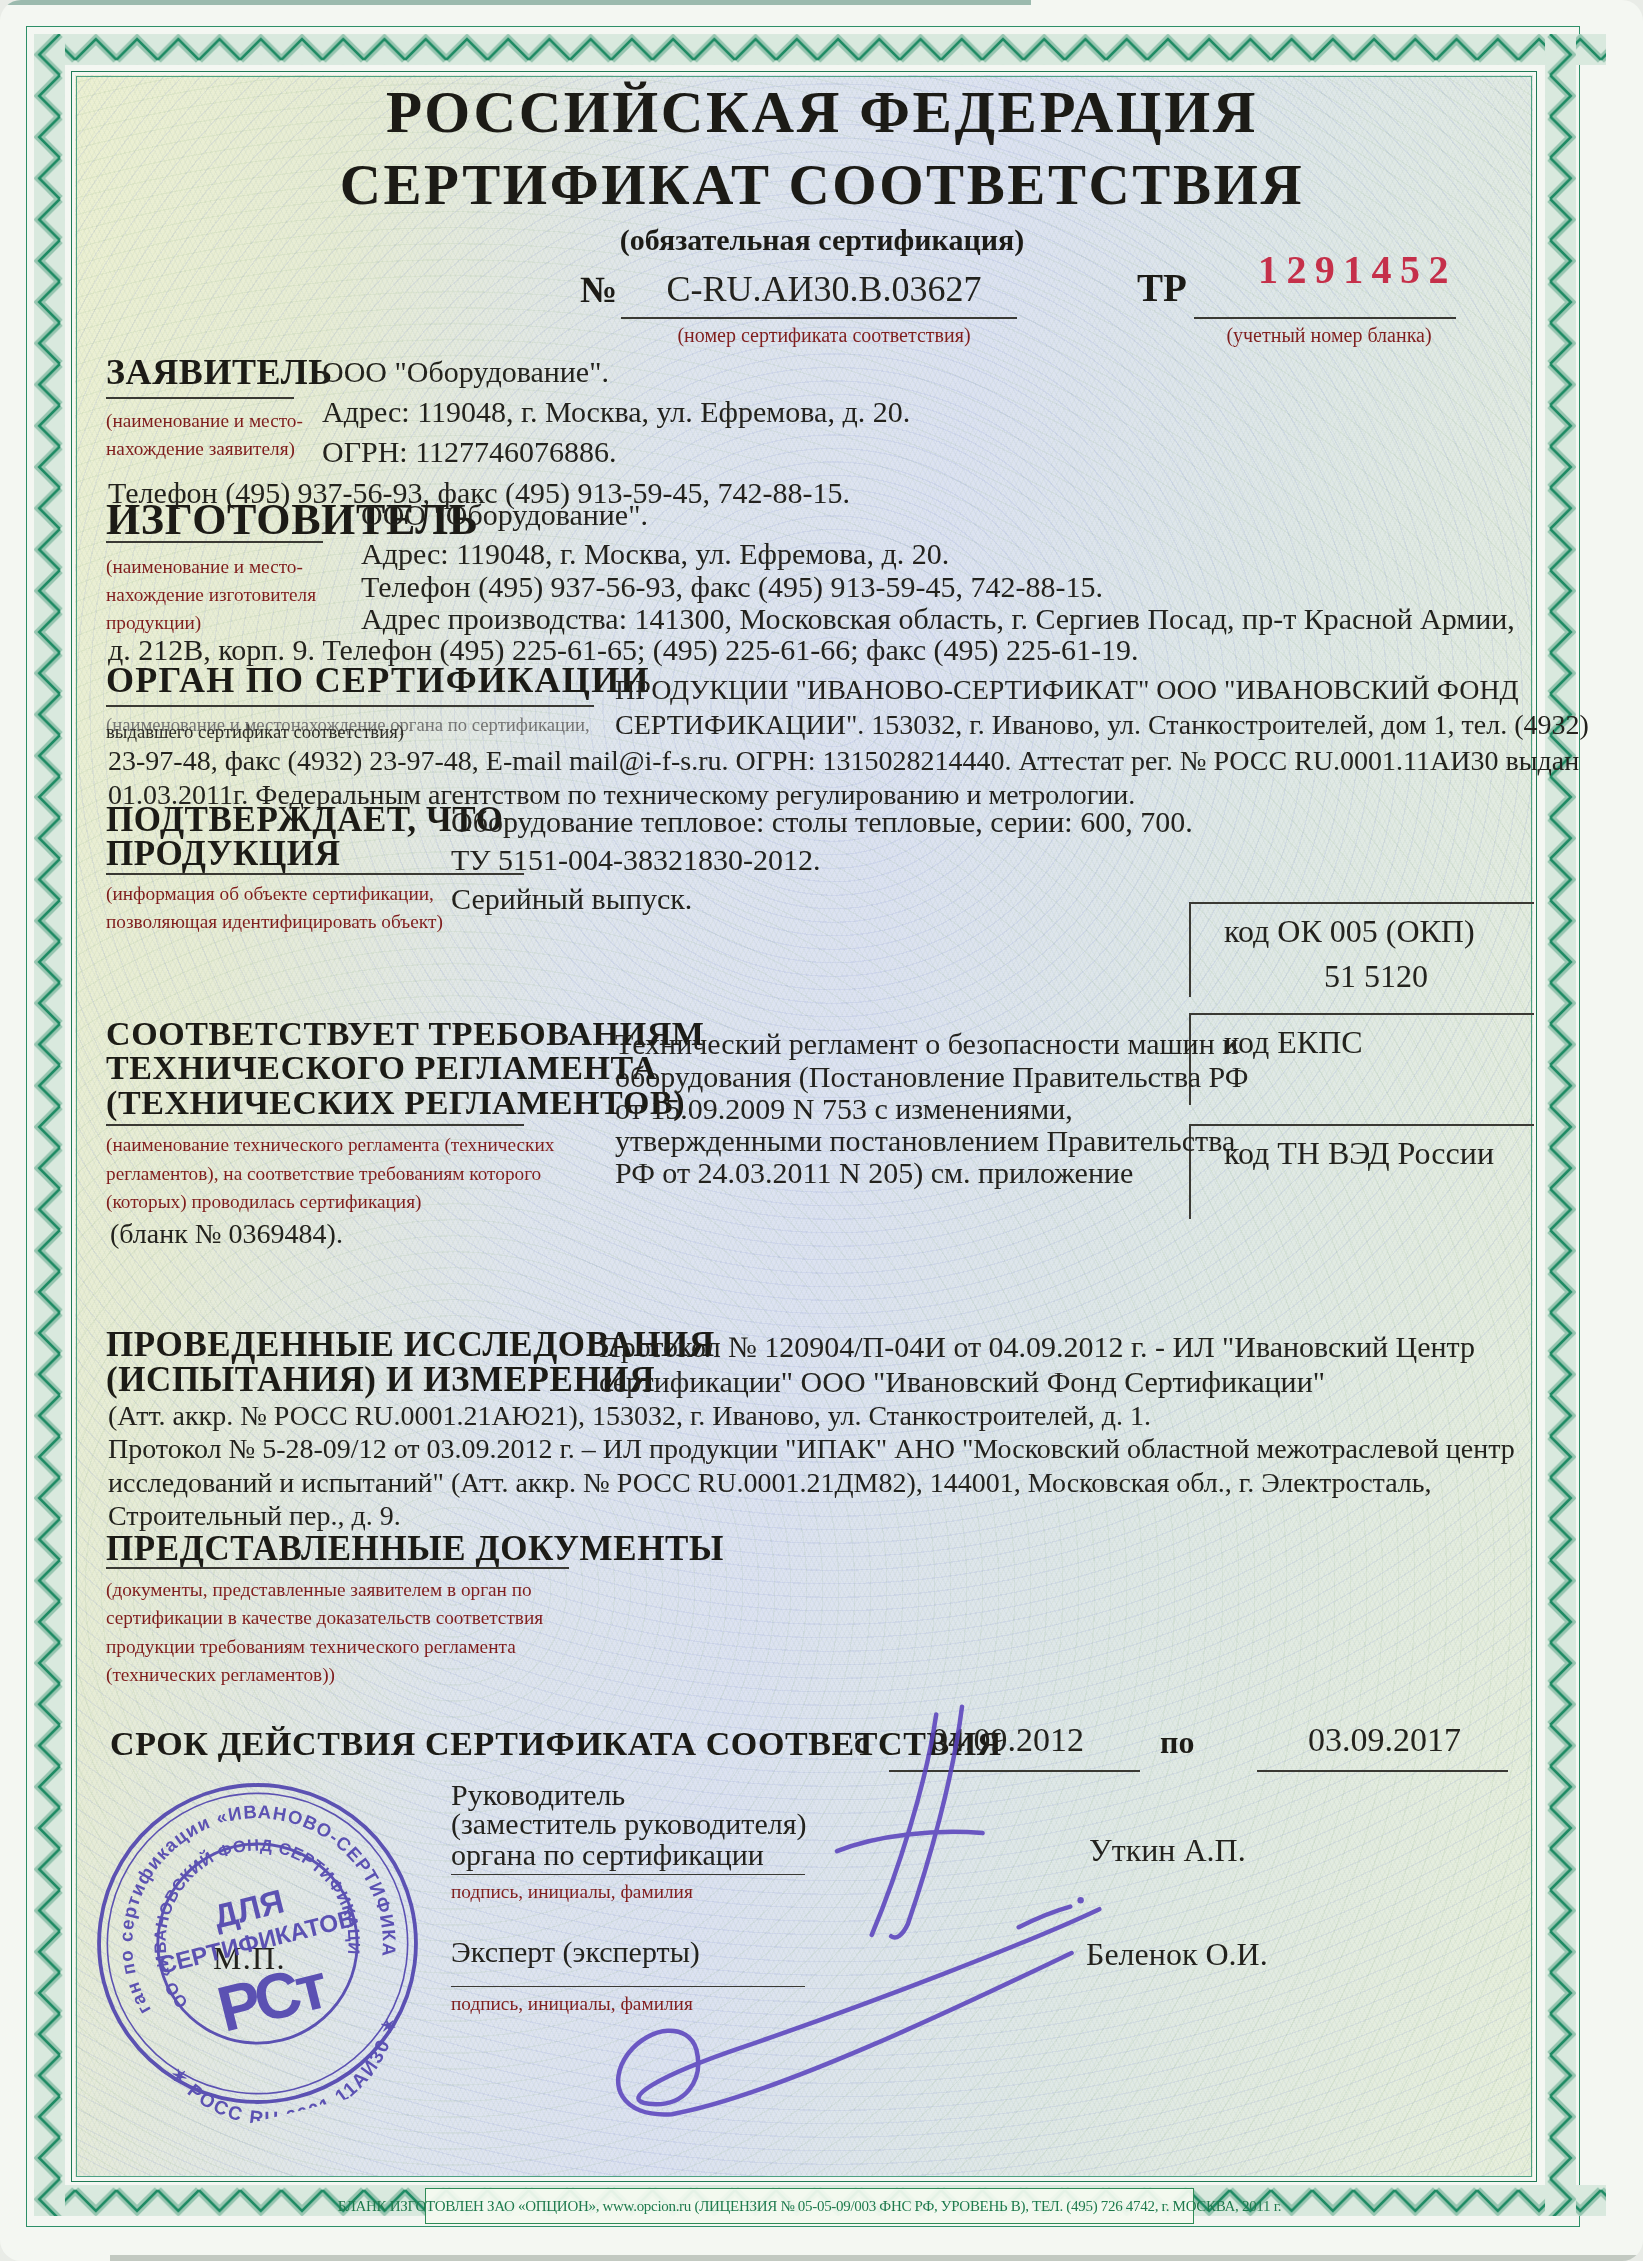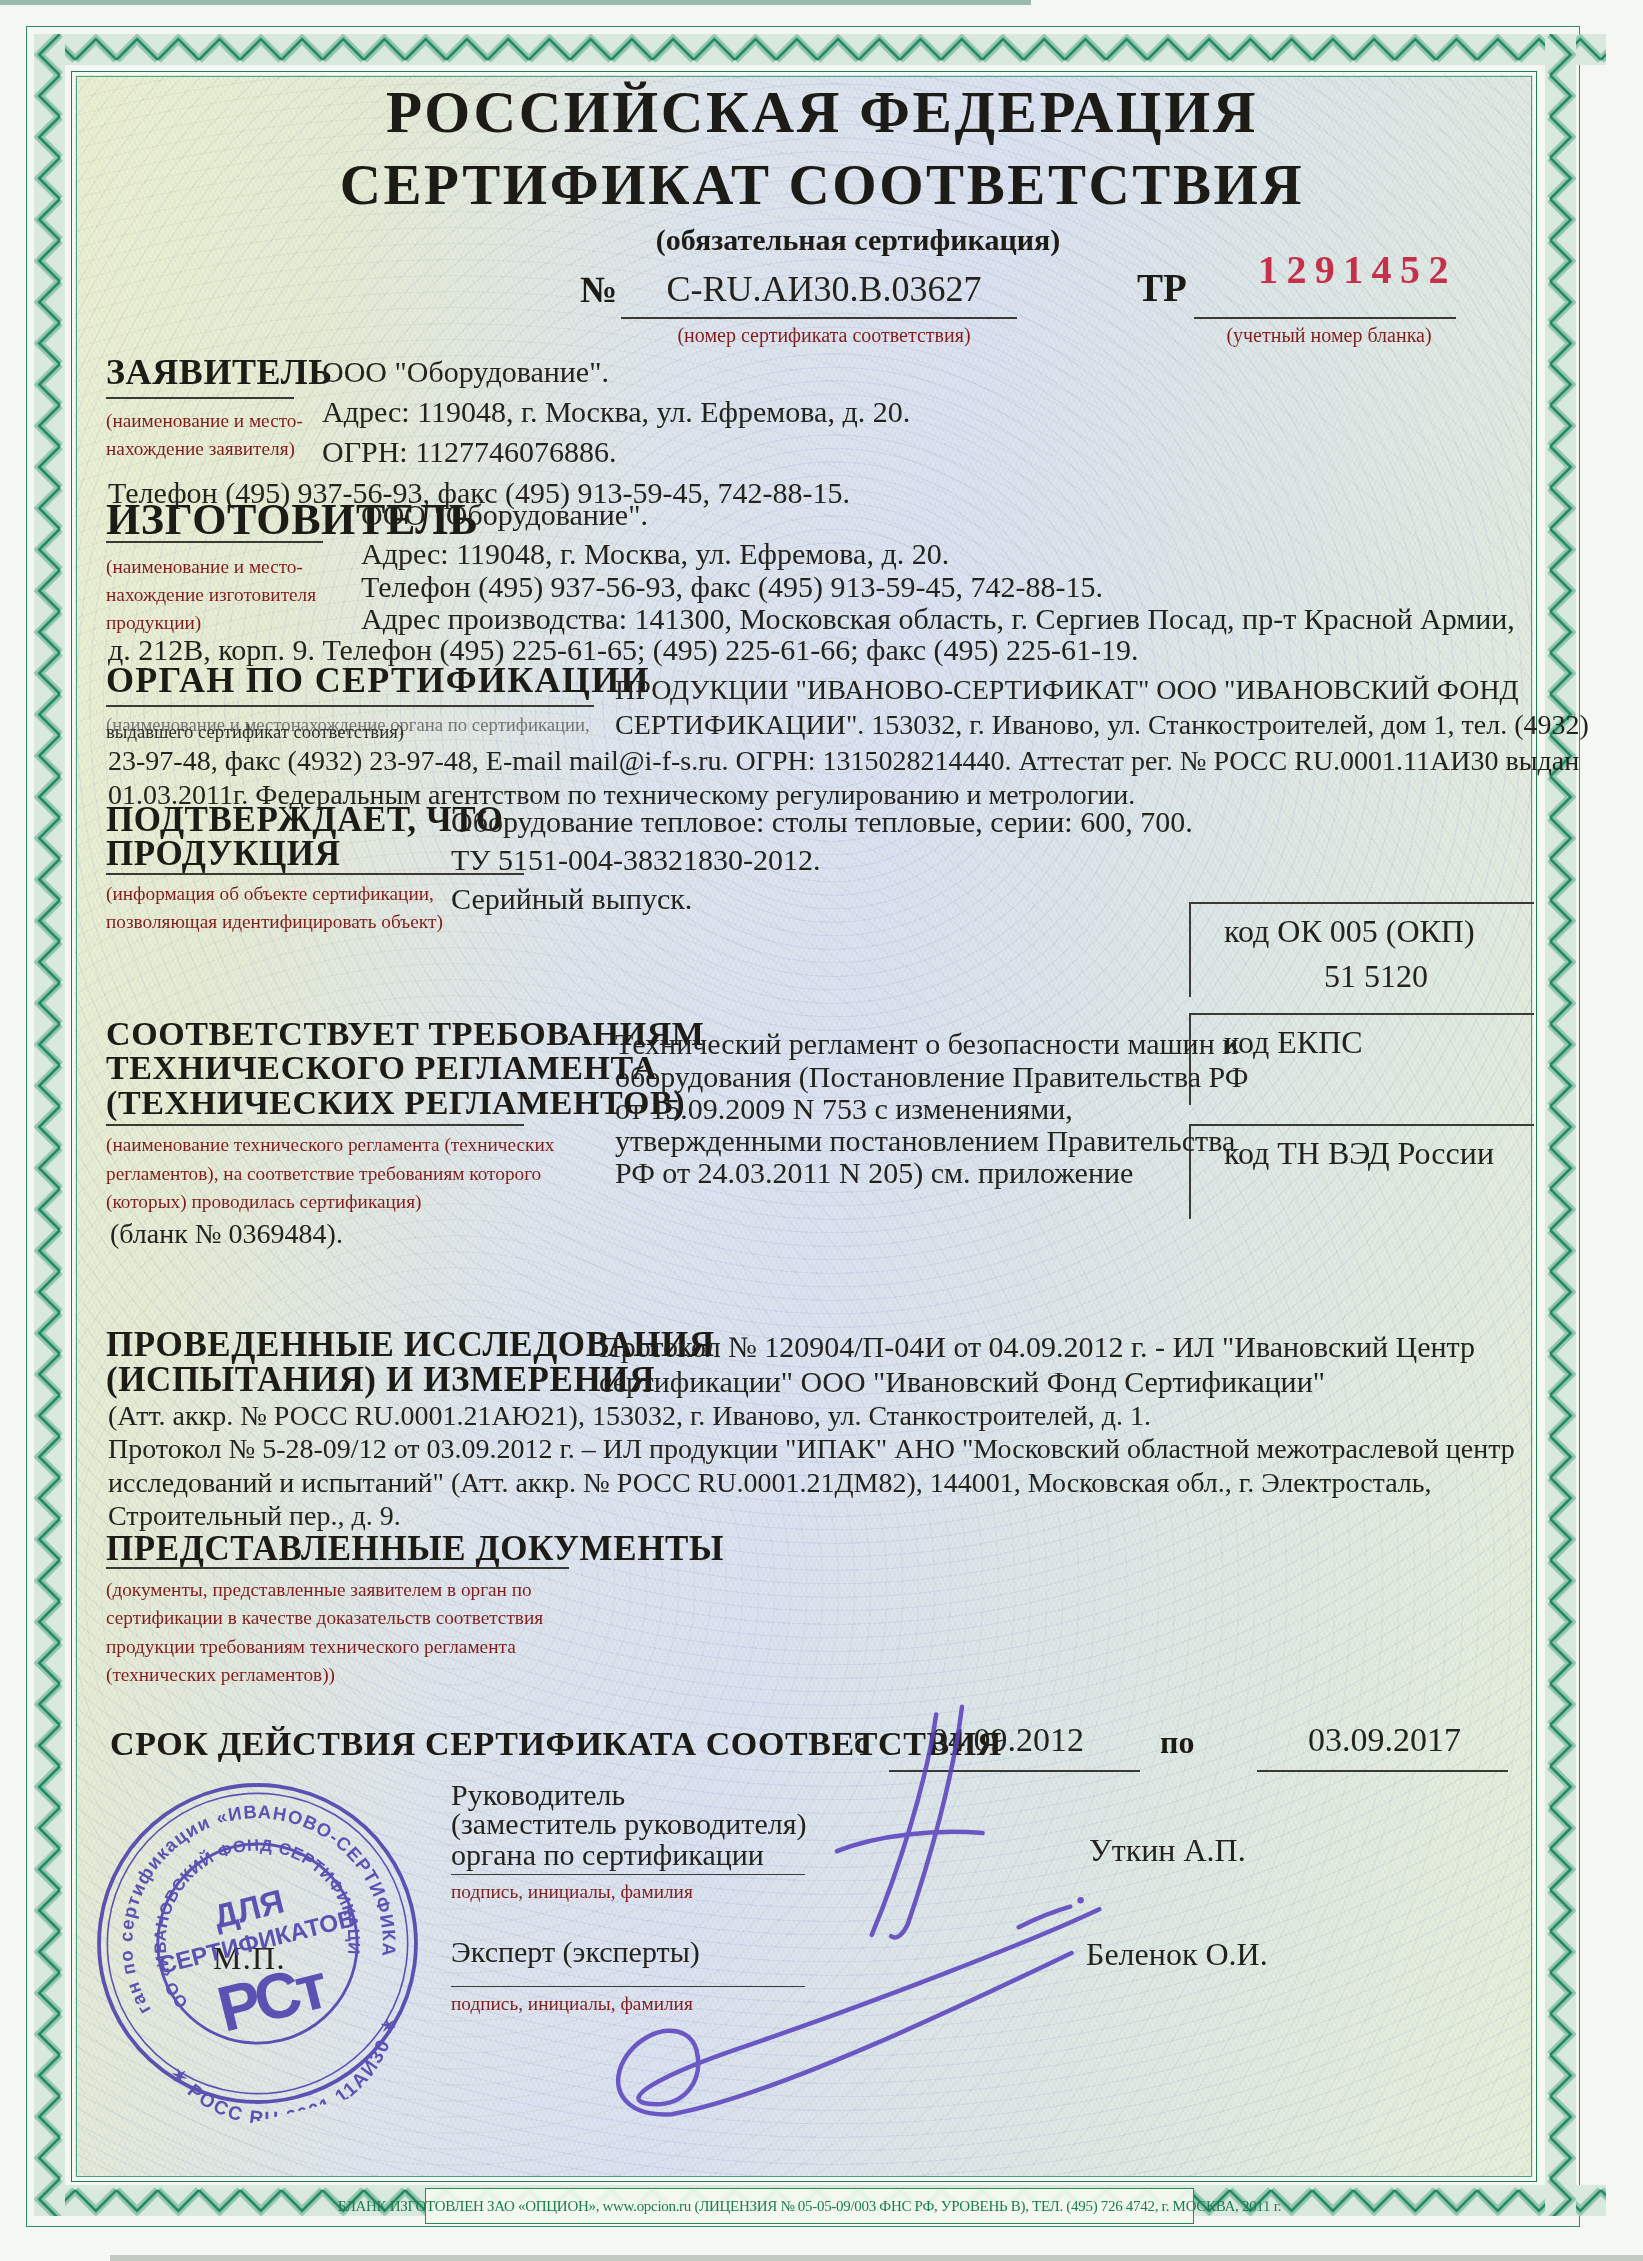--- a/index.html
+++ b/index.html
@@ -1,17 +1,17 @@
 <!DOCTYPE html>
 <html style="font-size:10.3px"><head>
 <meta charset="utf-8">
 <style>
   html,body{margin:0;padding:0;background:#e9ece7;}
   .page{position:relative;width:1643px;height:2261px;background:#f4f7f2;overflow:hidden;
-        font-family:"Liberation Serif","DejaVu Serif",serif;}
+        font-family:"Liberation Serif","DejaVu Serif",serif;border-radius:21px;}
   
   .outer-line{position:absolute;left:26px;top:26px;width:1552px;height:2199px;
               border:1.9px solid #2d8f68;}
   .band{position:absolute;}
   .inner-line{position:absolute;left:71px;top:71px;width:1464px;height:2109px;
               border:1.9px solid #1f7a55;}
   .inner-line2{position:absolute;left:3.9px;top:3.9px;right:3.9px;bottom:3.9px;border:0.6px solid #4da183;}
   
   .interior{position:absolute;left:75px;top:75px;width:1458px;height:2102px;
     background:
@@ -95,21 +95,21 @@
     <rect width="48" height="3386" fill="url(#zzr)"></rect>
   </svg>
 
   <div class="interior"></div>
   <div class="inner-line">
     <div class="inner-line2"></div>
   </div>
 
   <div class="t b cen" style="left:822px;top:82px;font-size:59px;letter-spacing:2.6px;">РОССИЙСКАЯ ФЕДЕРАЦИЯ</div>
   <div class="t b cen" style="left:822px;top:155px;font-size:57px;letter-spacing:2.6px;">СЕРТИФИКАТ СООТВЕТСТВИЯ</div>
-  <div class="t b cen" style="left:822px;top:224px;font-size:30px;margin-left:36px;">(обязательная сертификация)</div>
+  <div class="t b cen" style="left:822px;top:224px;font-size:30px;">(обязательная сертификация)</div>
 
   <div class="t b" style="left:580px;top:271px;font-size:37px;">№</div>
   <div class="t cen" style="left:824px;top:271px;font-size:36px;">C-RU.АИ30.В.03627</div>
   <div class="rule" style="left:621px;top:317px;width:396px;"></div>
   <div class="t small cen" style="left:824px;top:325px;font-size:20px;">(номер сертификата соответствия)</div>
 
   <div class="t b" style="left:1137px;top:268px;font-size:39px;">ТР</div>
   <div class="t b red" style="left:1258px;top:249px;font-size:40px;letter-spacing:8.4px;">1291452</div>
   <div class="rule" style="left:1194px;top:317px;width:262px;"></div>
   <div class="t small cen" style="left:1329px;top:325px;font-size:20px;">(учетный номер бланка)</div>

